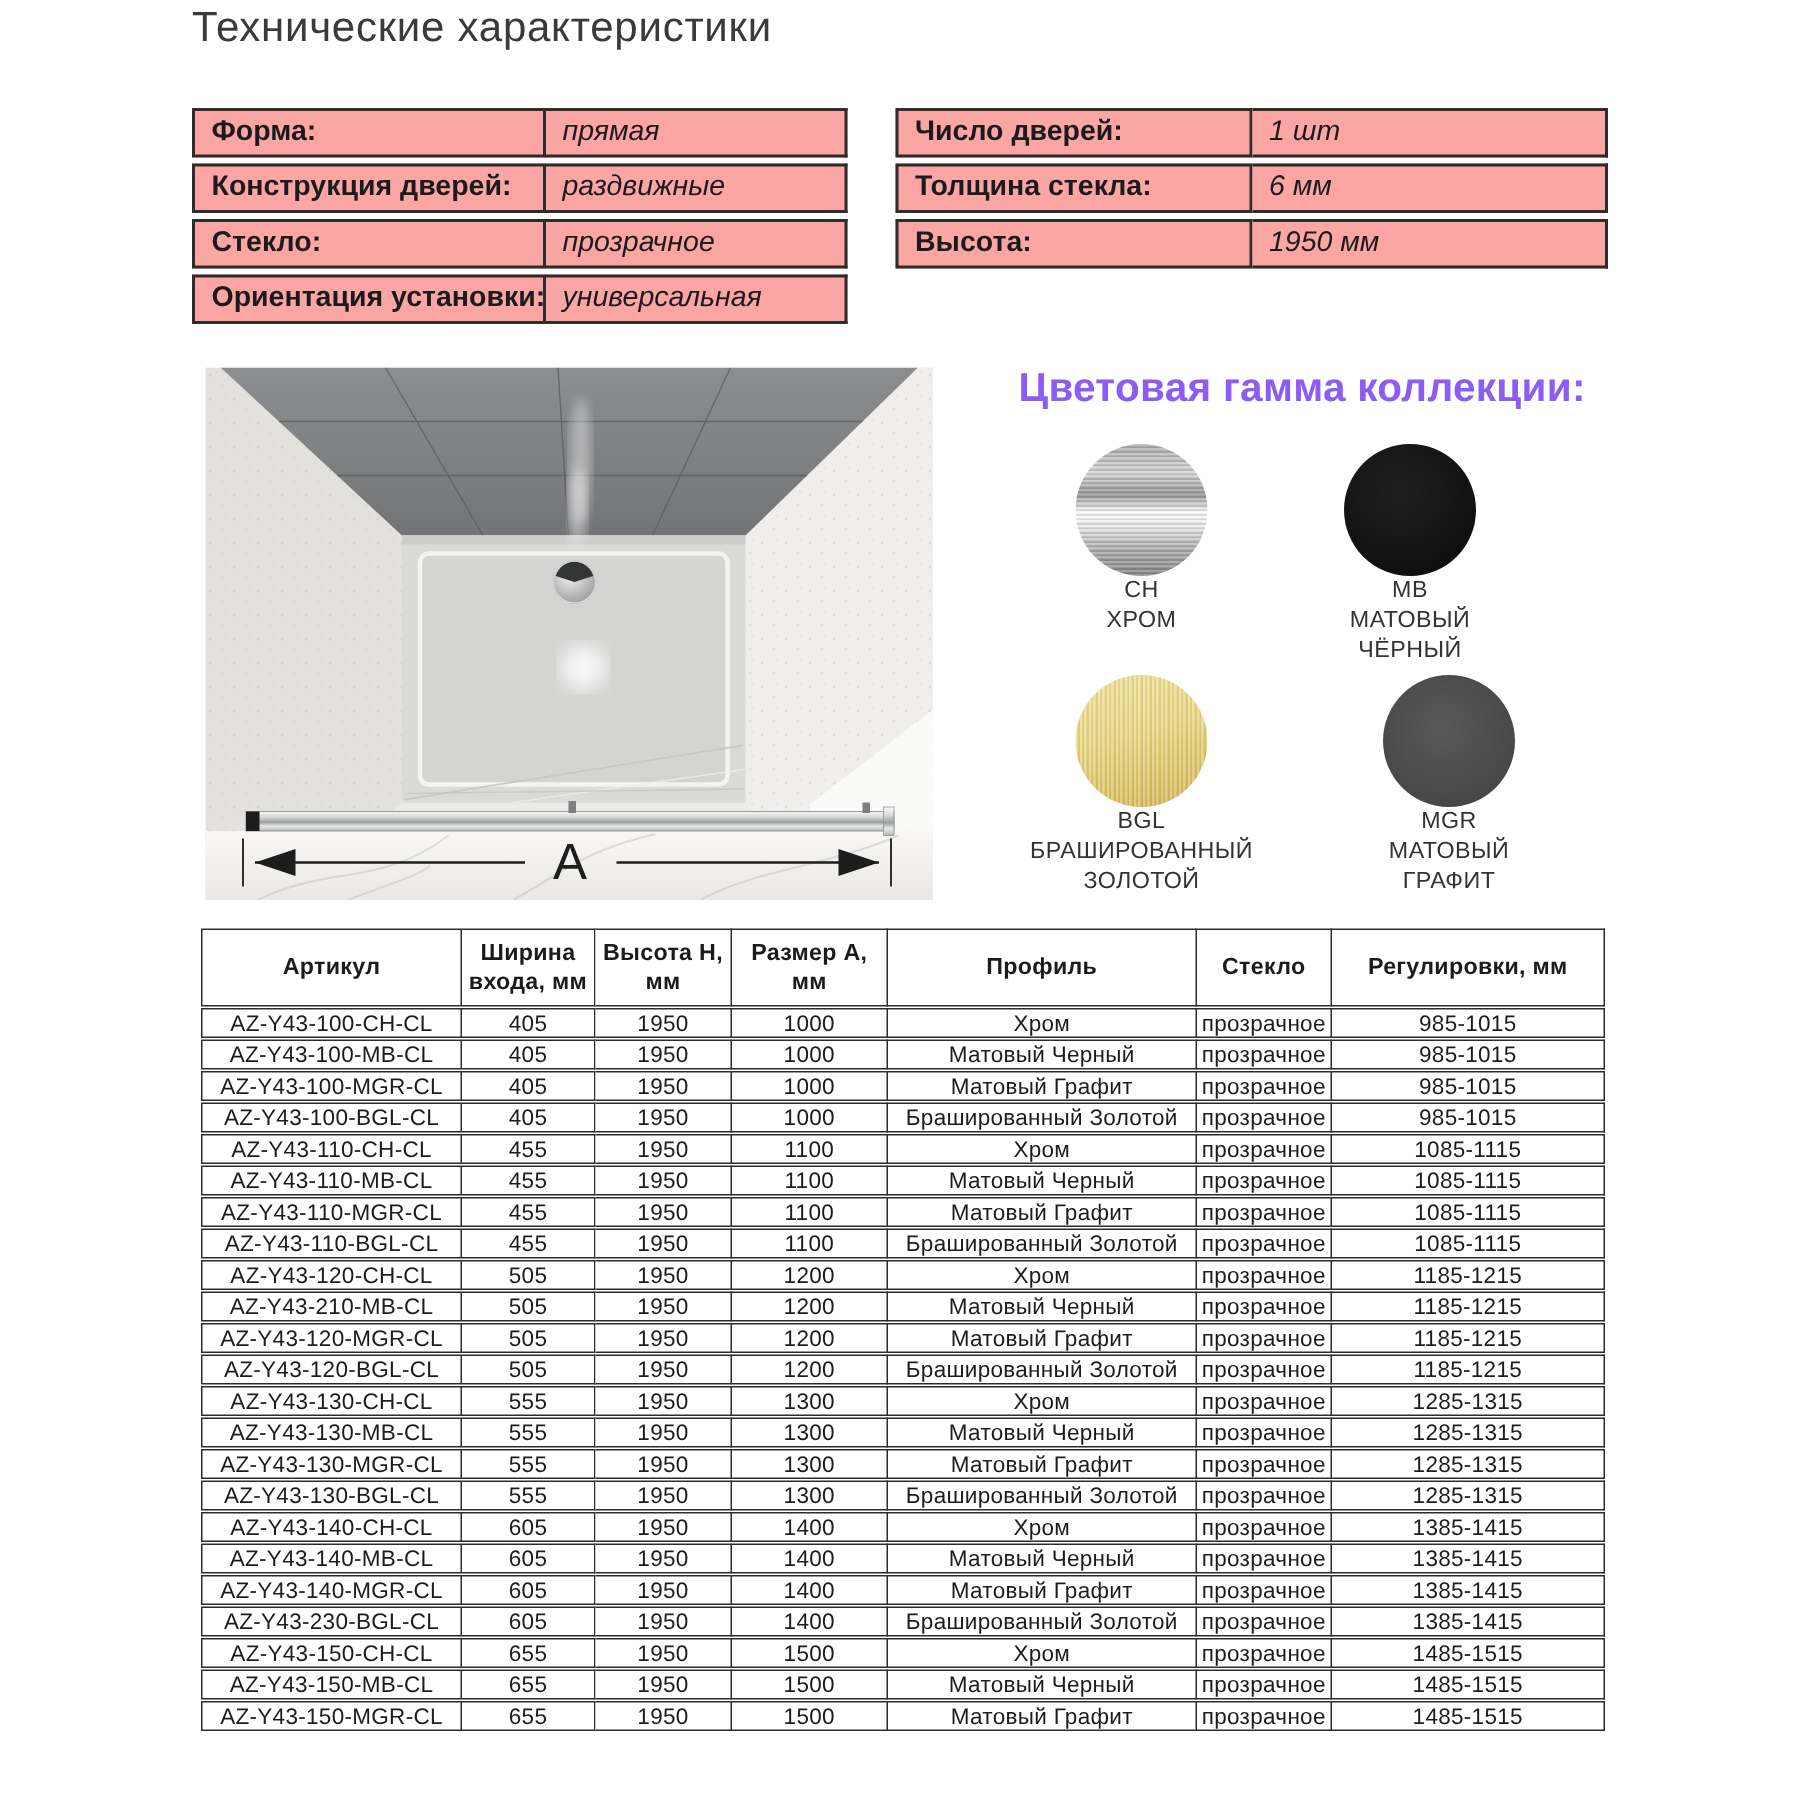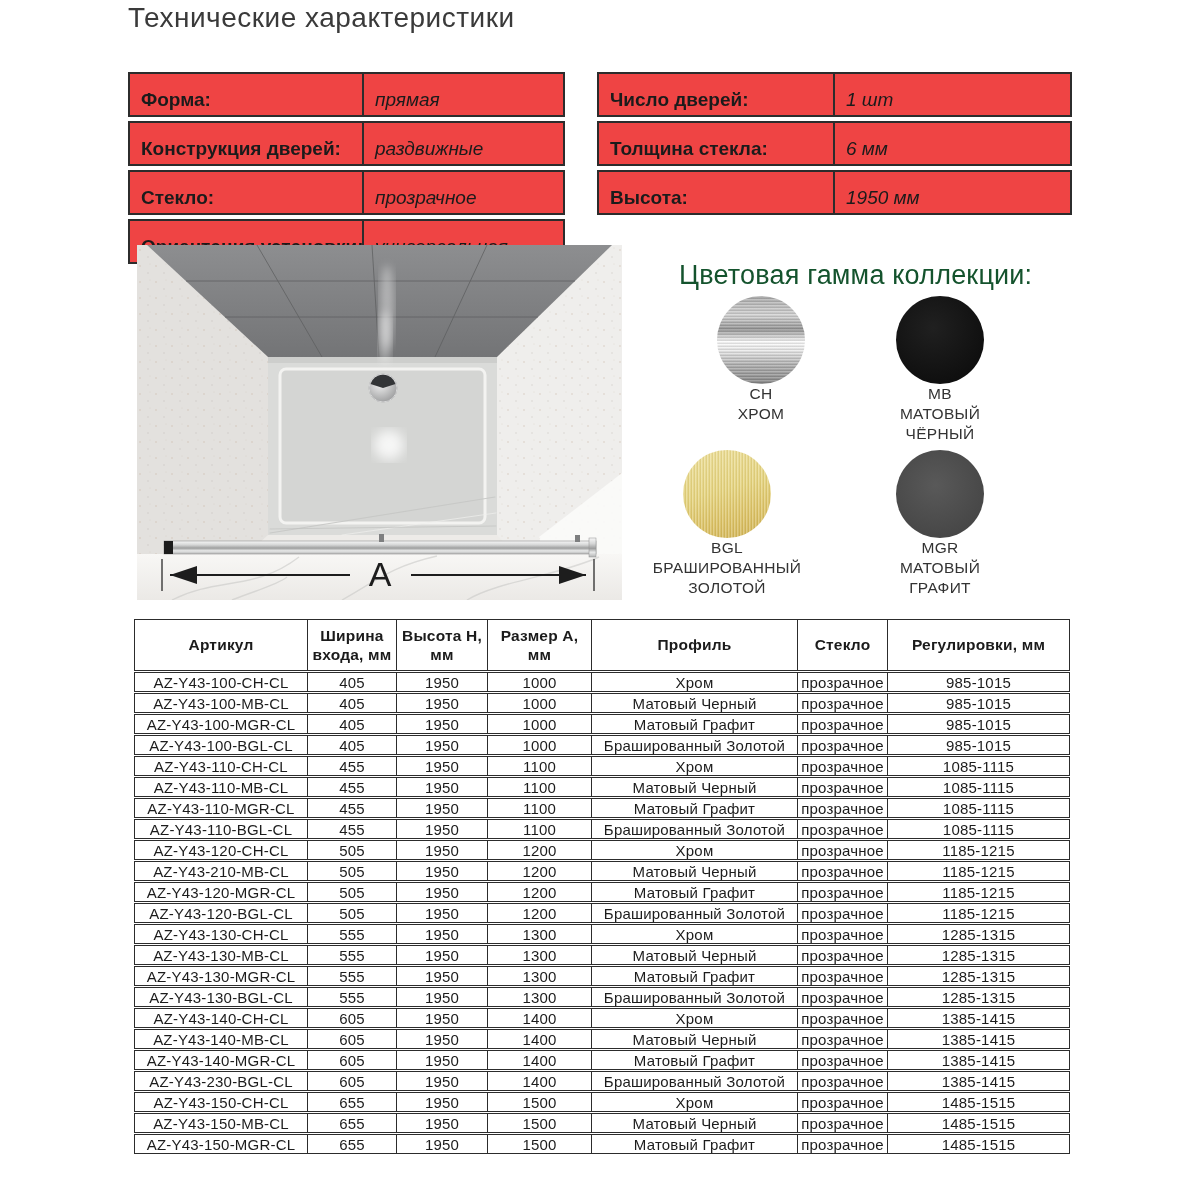--- a/index.html
+++ b/index.html
@@ -11,36 +11,36 @@
               color:#3a3a3a;letter-spacing:.5px;white-space:nowrap;}
 
   
   table.spec{position:absolute;top:68px;border-collapse:separate;border-spacing:0 4px;
              table-layout:fixed;}
   #spec-left{left:128px;width:437px;}
   #spec-right{left:597px;width:475px;}
   #spec-left col:nth-child(1){width:236px;} #spec-left col:nth-child(2){width:201px;}
   #spec-right col:nth-child(1){width:238px;} #spec-right col:nth-child(2){width:237px;}
   table.spec td{border:2px solid #2c2c2c;height:29px;font-size:19px;line-height:1.1;
-                vertical-align:middle;padding:12px 4px 0 11px;background:#ef4444;color:#1b1b1b;
+                vertical-align:middle;padding:0 4px 0 11px;background:#fca5a5;color:#1b1b1b;
                 white-space:nowrap;overflow:hidden;}
   table.spec td.sv{border-left:none;font-style:italic;}
   table.spec td.sl{font-weight:bold;}
 
   
   .photo{position:absolute;left:137px;top:245px;width:485px;height:355px;}
 
   
-  .colors-title{position:absolute;left:679px;top:243px;font-size:27px;font-weight:normal;
-                color:#14532d;letter-spacing:.2px;white-space:nowrap;margin-top:17px;}
+  .colors-title{position:absolute;left:679px;top:243px;font-size:27px;font-weight:bold;
+                color:#8b5cf6;letter-spacing:.2px;white-space:nowrap;}
   .swatch{position:absolute;width:180px;text-align:center;}
   .swatch:nth-child(1){left:671px;top:296px;}
   .swatch:nth-child(2){left:850px;top:296px;}
-  .swatch:nth-child(3){left:637px;top:450px;}
-  .swatch:nth-child(4){left:850px;top:450px;text-align:center;}
+  .swatch:nth-child(3){left:671px;top:450px;}
+  .swatch:nth-child(4){left:876px;top:450px;text-align:center;}
   .circle{width:88px;height:88px;border-radius:50%;margin:0 auto;}
   .circle.chrome{background:
       repeating-linear-gradient(180deg,rgba(255,255,255,.22) 0 1px,rgba(70,70,70,.16) 2px 3px),
       linear-gradient(180deg,#a8a8a8 0%,#d4d4d4 22%,#909090 38%,#fdfdfd 52%,#eaeaea 62%,#aeaeae 78%,#808080 100%);}
   .circle.black{background:radial-gradient(circle at 42% 36%,#202020,#0e0e0e 78%);}
   .circle.gold{background:
       repeating-linear-gradient(90deg,rgba(255,255,255,.25) 0 1px,rgba(140,110,30,.12) 2px 3px),
       linear-gradient(165deg,#eee19b 0%,#e6d57f 45%,#dcc264 75%,#cfb253 100%);}
   .circle.graphite{background:radial-gradient(circle at 45% 40%,#595959,#454545 80%);}
   .swlabel{font-size:15.5px;line-height:20px;color:#333;letter-spacing:.3px;}

